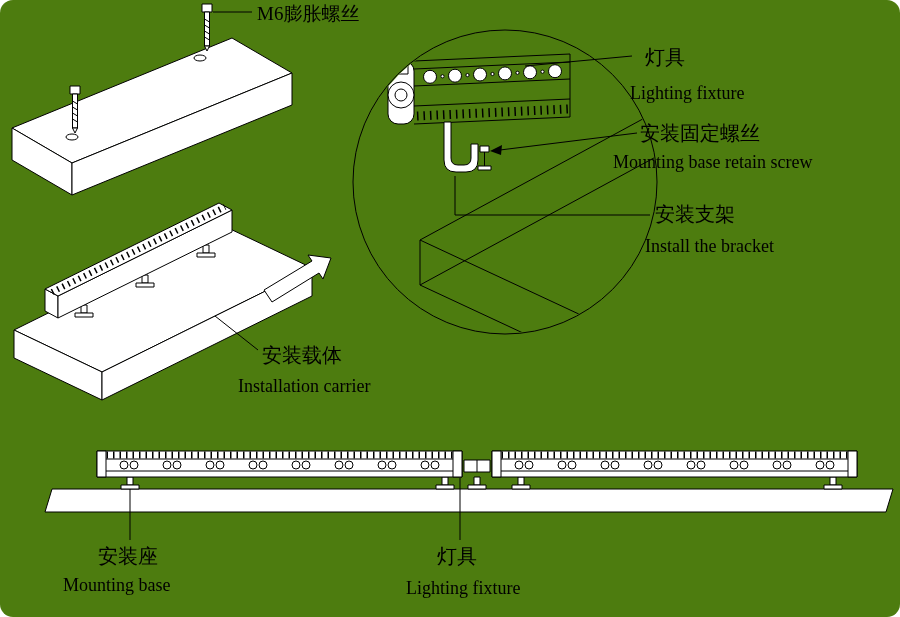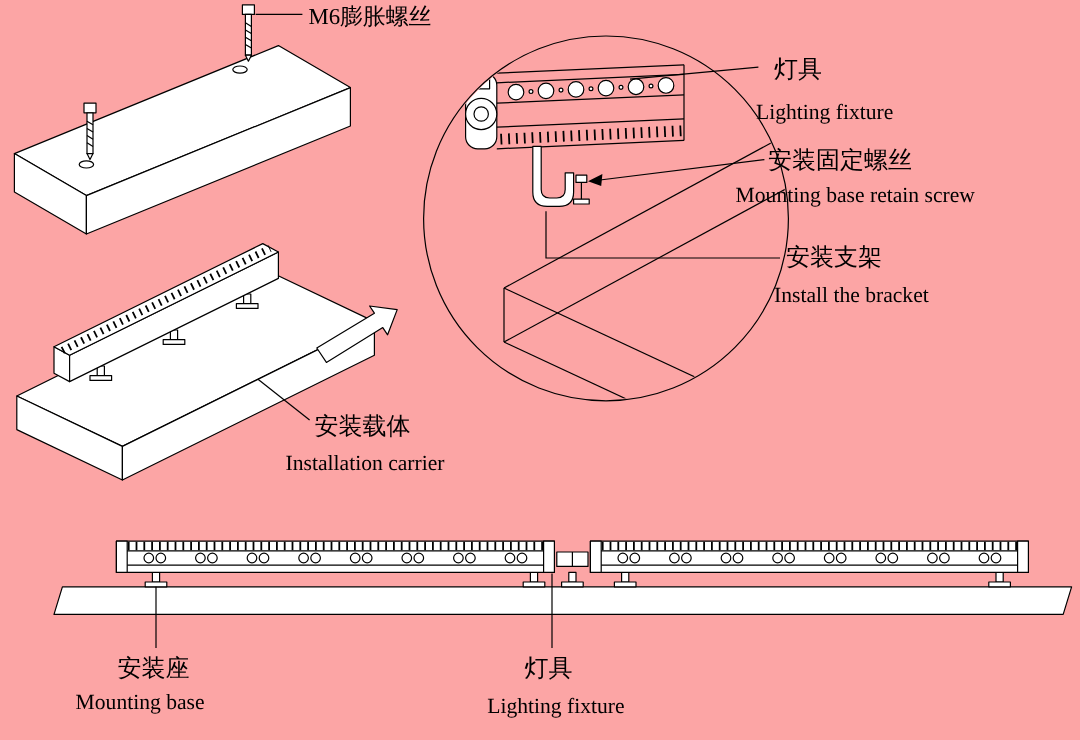--- a/index.html
+++ b/index.html
@@ -1,16 +1,16 @@
 <!DOCTYPE html>
 <html><head>
 <meta charset="utf-8">
 <style>
   html,body { margin:0; padding:0; background:#ffffff; }
-  .page { position:relative; width:900px; height:617px; background:#fca5a5; overflow:hidden; }
+  .page { position:relative; width:900px; height:617px; background:#4d7c0f; overflow:hidden;border-radius:13px; }
   svg { display:block; }
   .s  { stroke:#000; fill:#fff; stroke-width:1; stroke-linejoin:round; stroke-linecap:butt; }
   .l  { stroke:#000; fill:none; stroke-width:1; }
   .fb { fill:#000; stroke:none; }
   .hatch { stroke:#000; fill:none; }
   text { fill:#000; stroke:none; font-family:"Liberation Serif","DejaVu Serif",serif; }
   .zh { font-size:20px; }
   .en { font-size:18px; }
   .m6 { font-size:19px; }
 </style>

